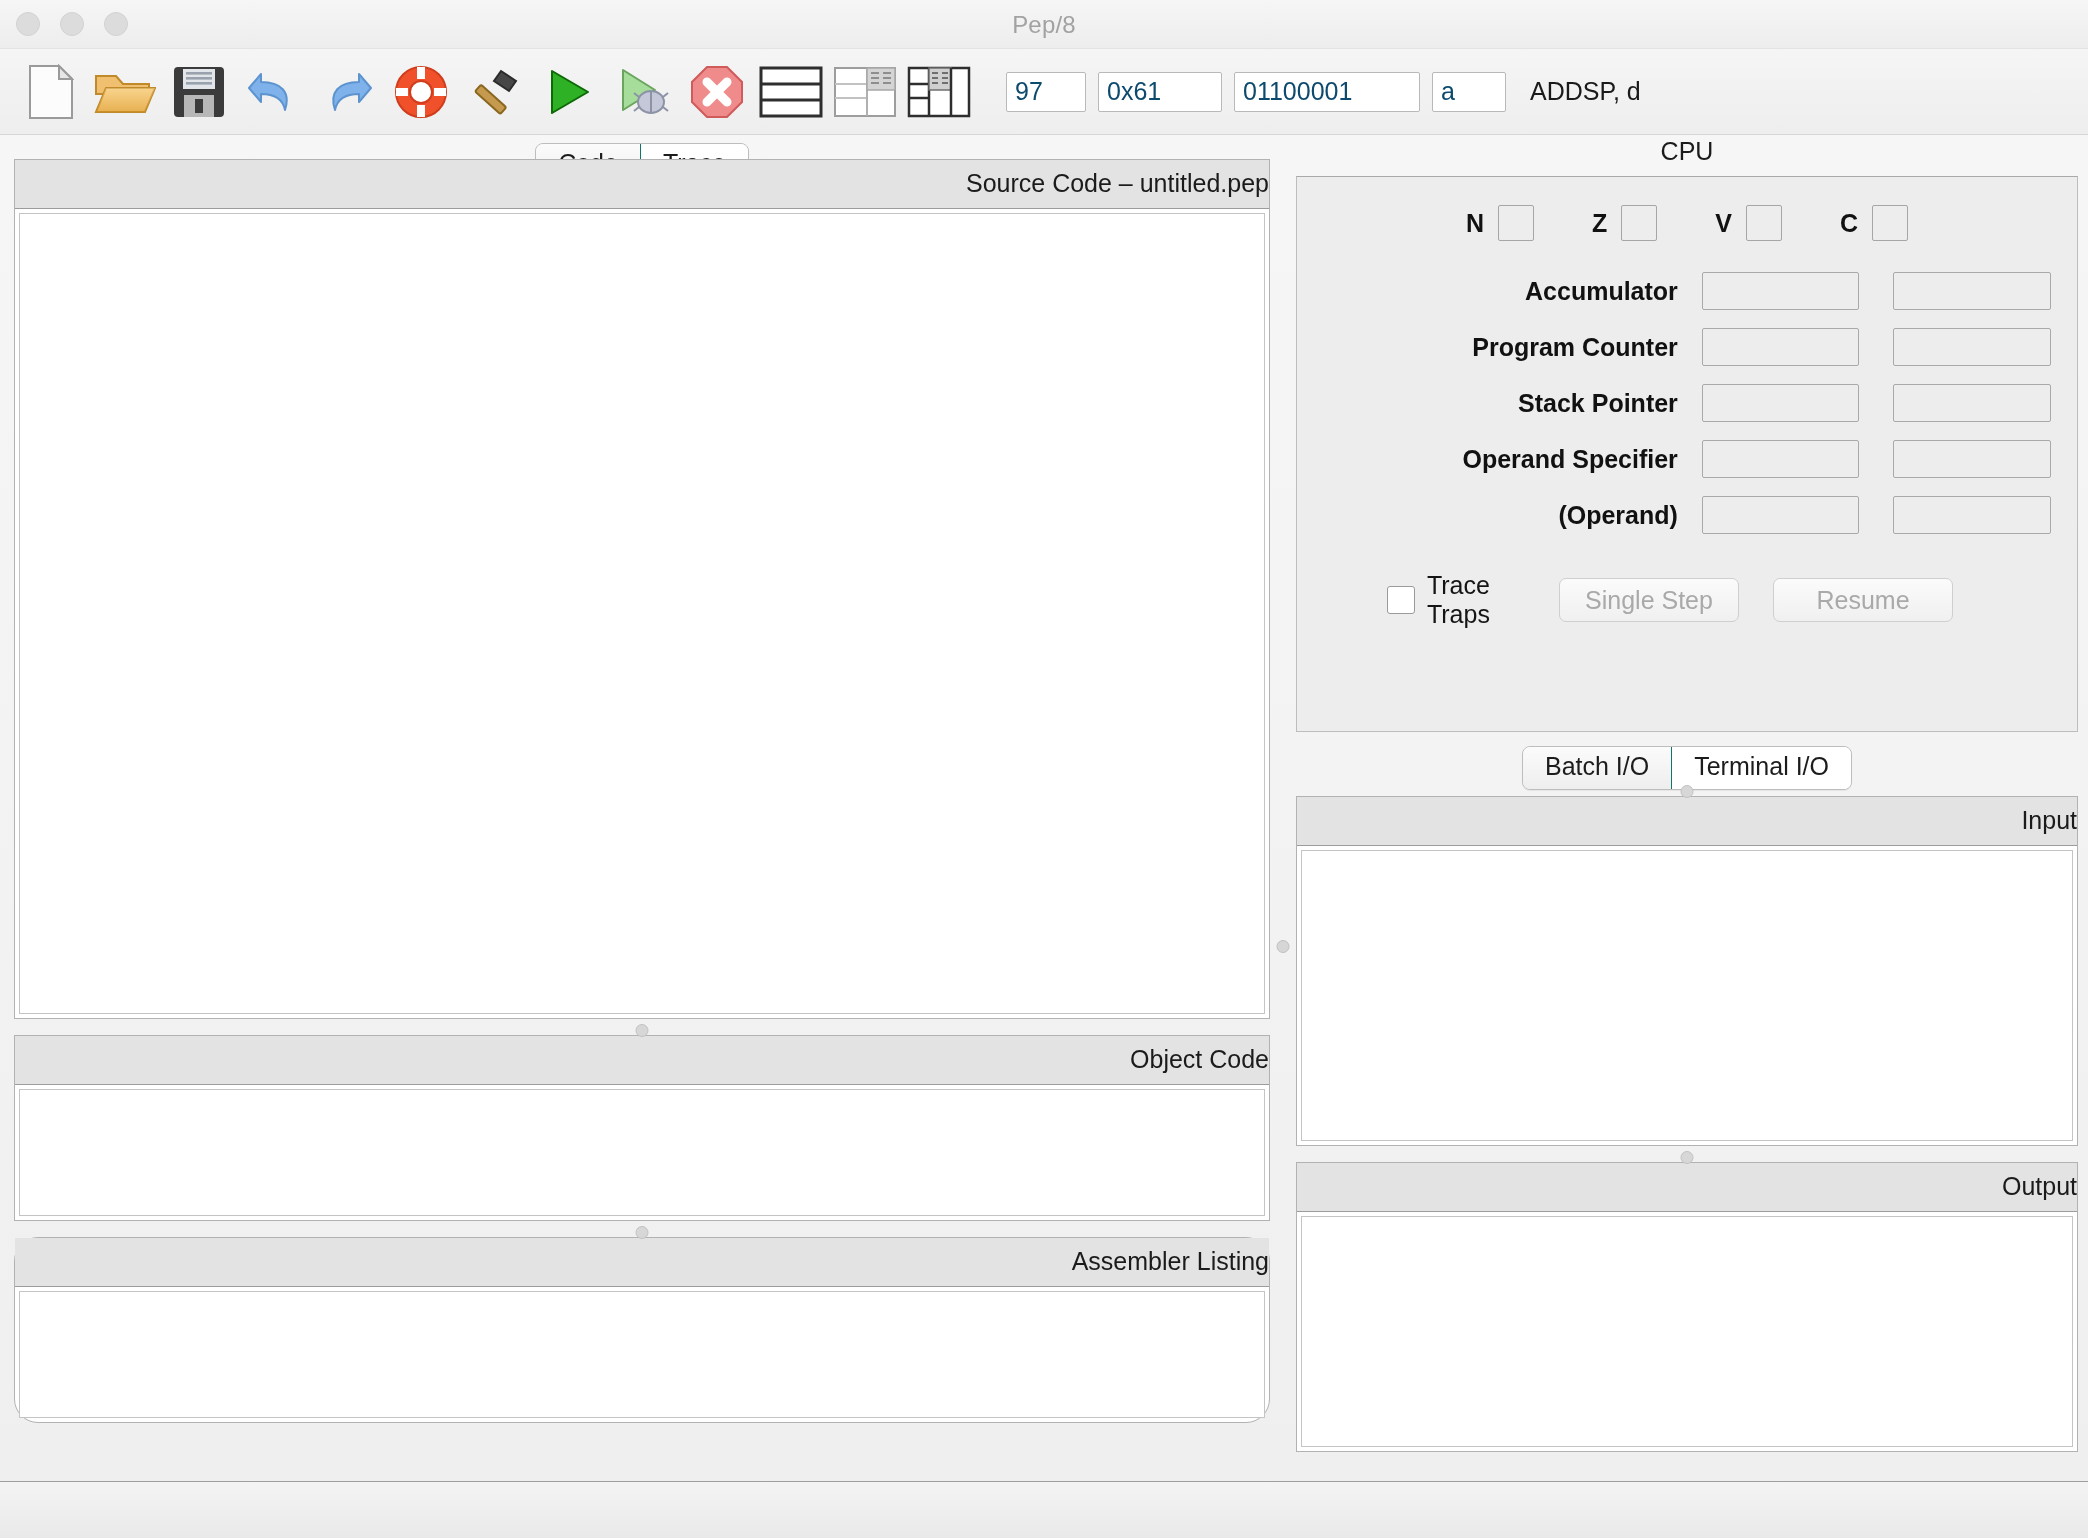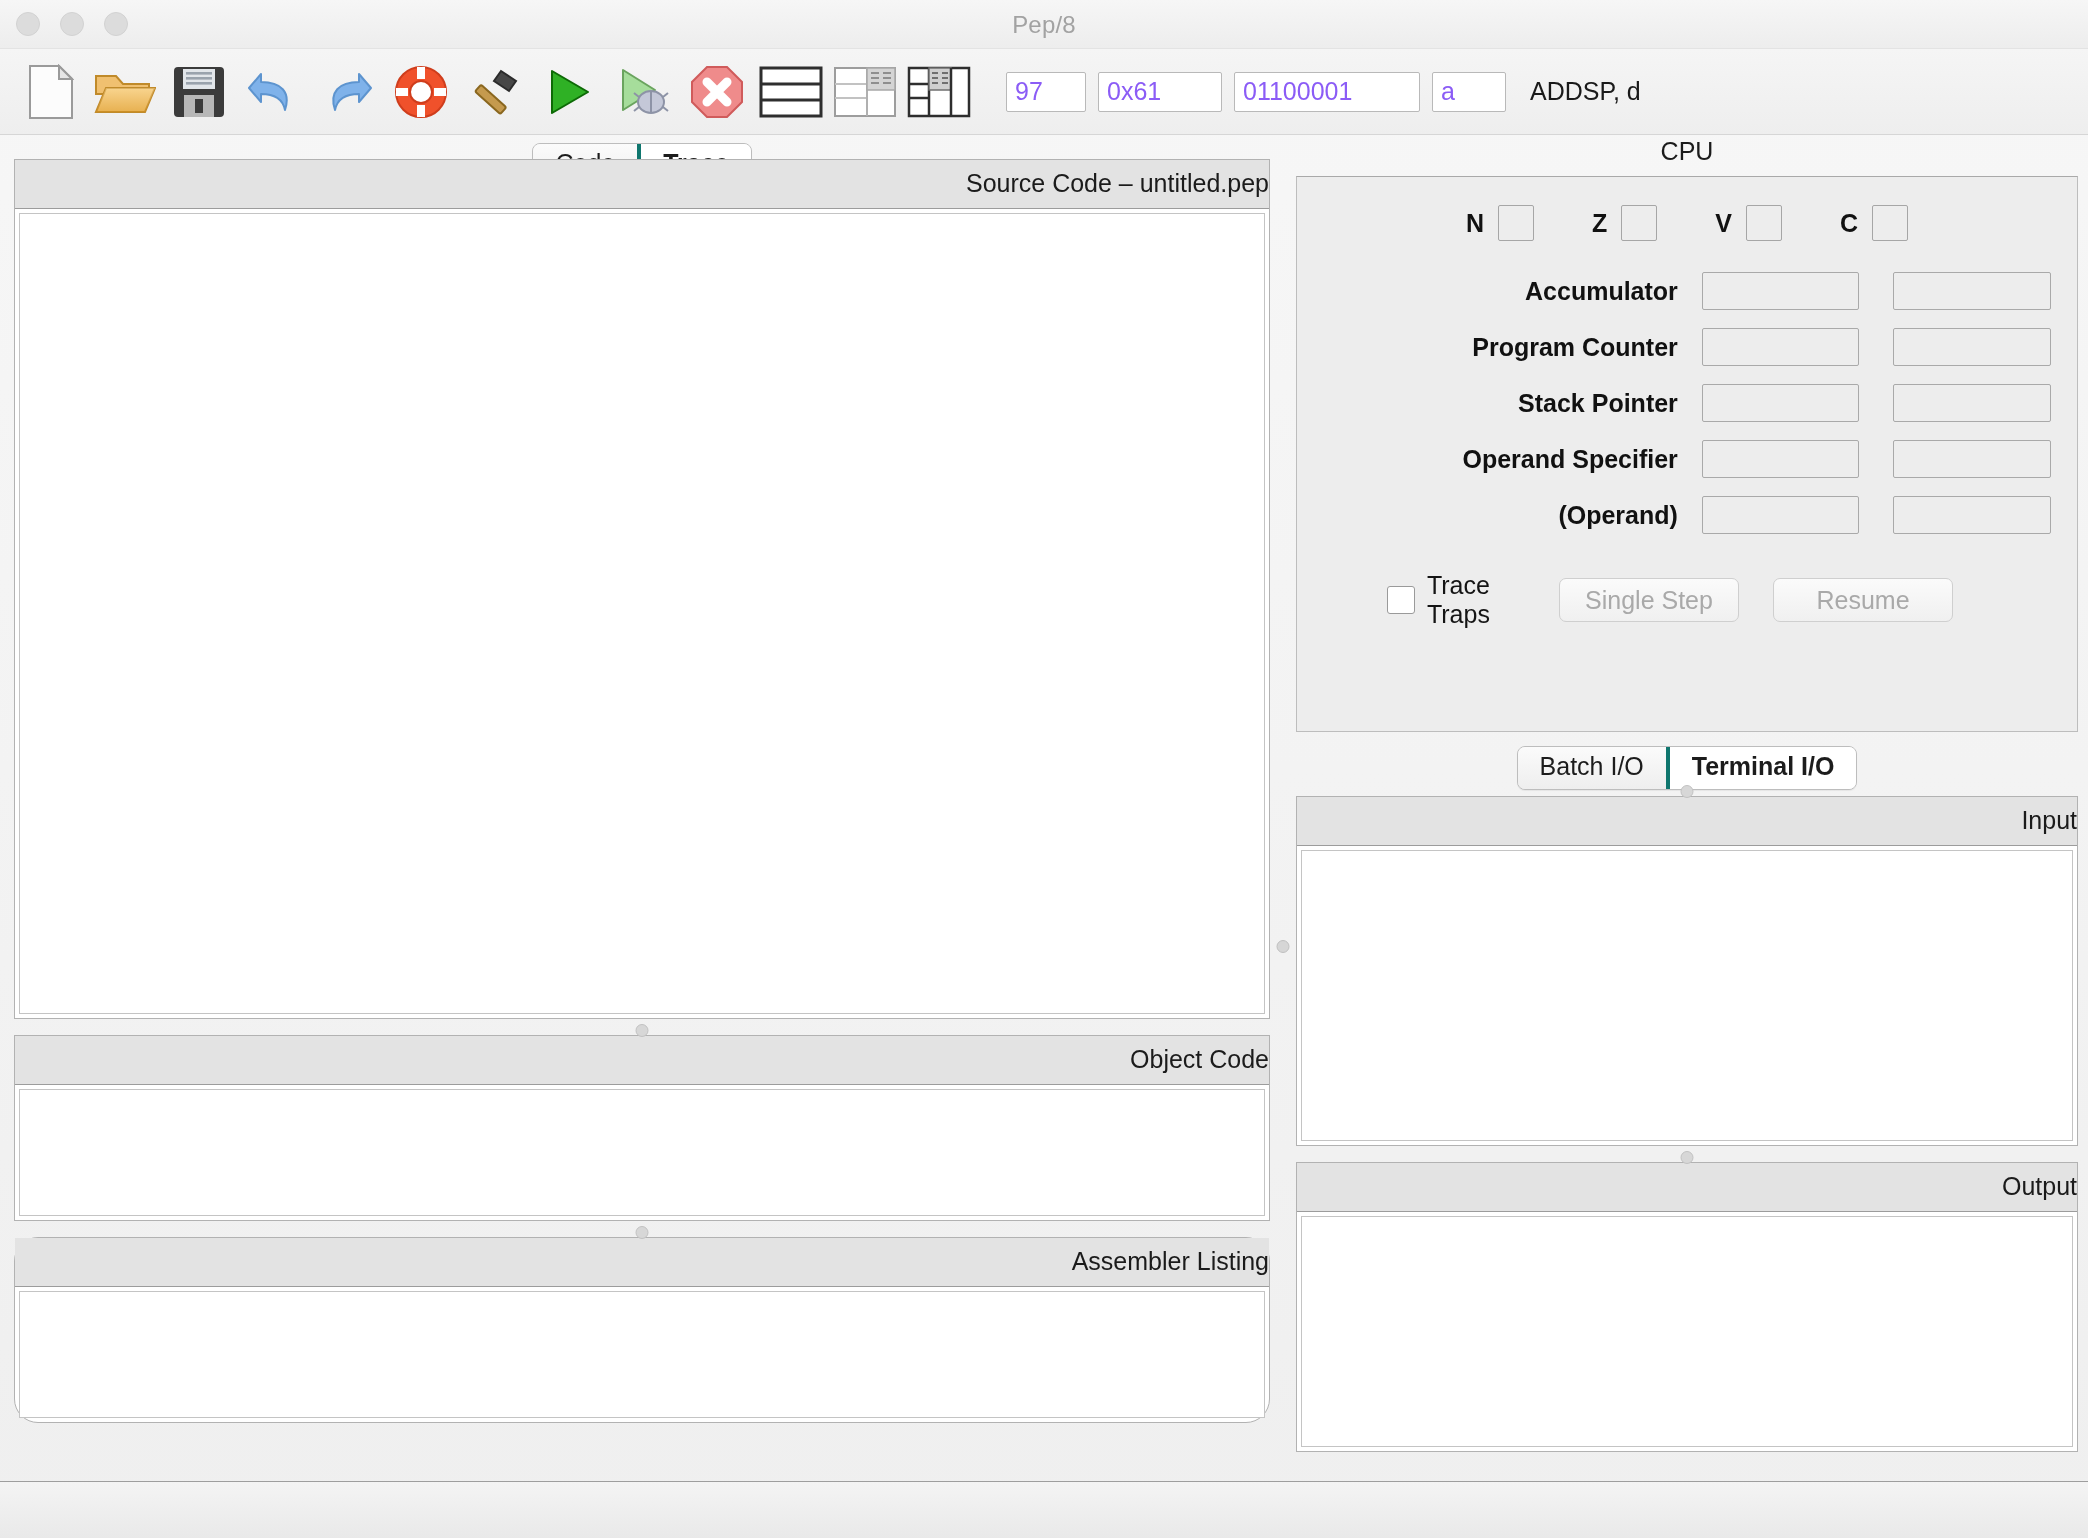--- a/index.html
+++ b/index.html
@@ -73,21 +73,21 @@
   }
   .tool svg { display: block; }
 
   .tfield {
     height: 40px;
     border: 1px solid #b9b9b9;
     background: #ffffff;
     border-radius: 2px;
     font-family: "Liberation Sans", sans-serif;
     font-size: 25px;
-    color: #8b5cf6;
+    color: #0c4a6e;
     padding: 0 8px;
     box-sizing: border-box;
     display: flex;
     align-items: center;
     margin-right: 12px;
   }
   .tfield.w-dec { width: 80px; }
   .tfield.w-hex { width: 124px; }
   .tfield.w-bin { width: 186px; }
   .tfield.w-chr { width: 74px; }
@@ -113,21 +113,21 @@
     box-shadow: 0 1px 1px rgba(0,0,0,0.06);
   }
   .tab {
     font-size: 25px;
     color: #1c1c1c;
     padding: 5px 22px 8px;
     background: linear-gradient(#fbfbfb, #eeeeee);
     cursor: default;
     white-space: nowrap;
   }
-  .tab + .tab { border-left: 4px solid #0f766e; font-weight: bold; }
+  .tab + .tab { border-left: 1px solid #0f766e; }
   .tab.active { background: #ffffff; }
 
   
   .main {
     position: relative;
     height: 1300px;
   }
   .left-col {
     position: absolute;
     left: 14px;

